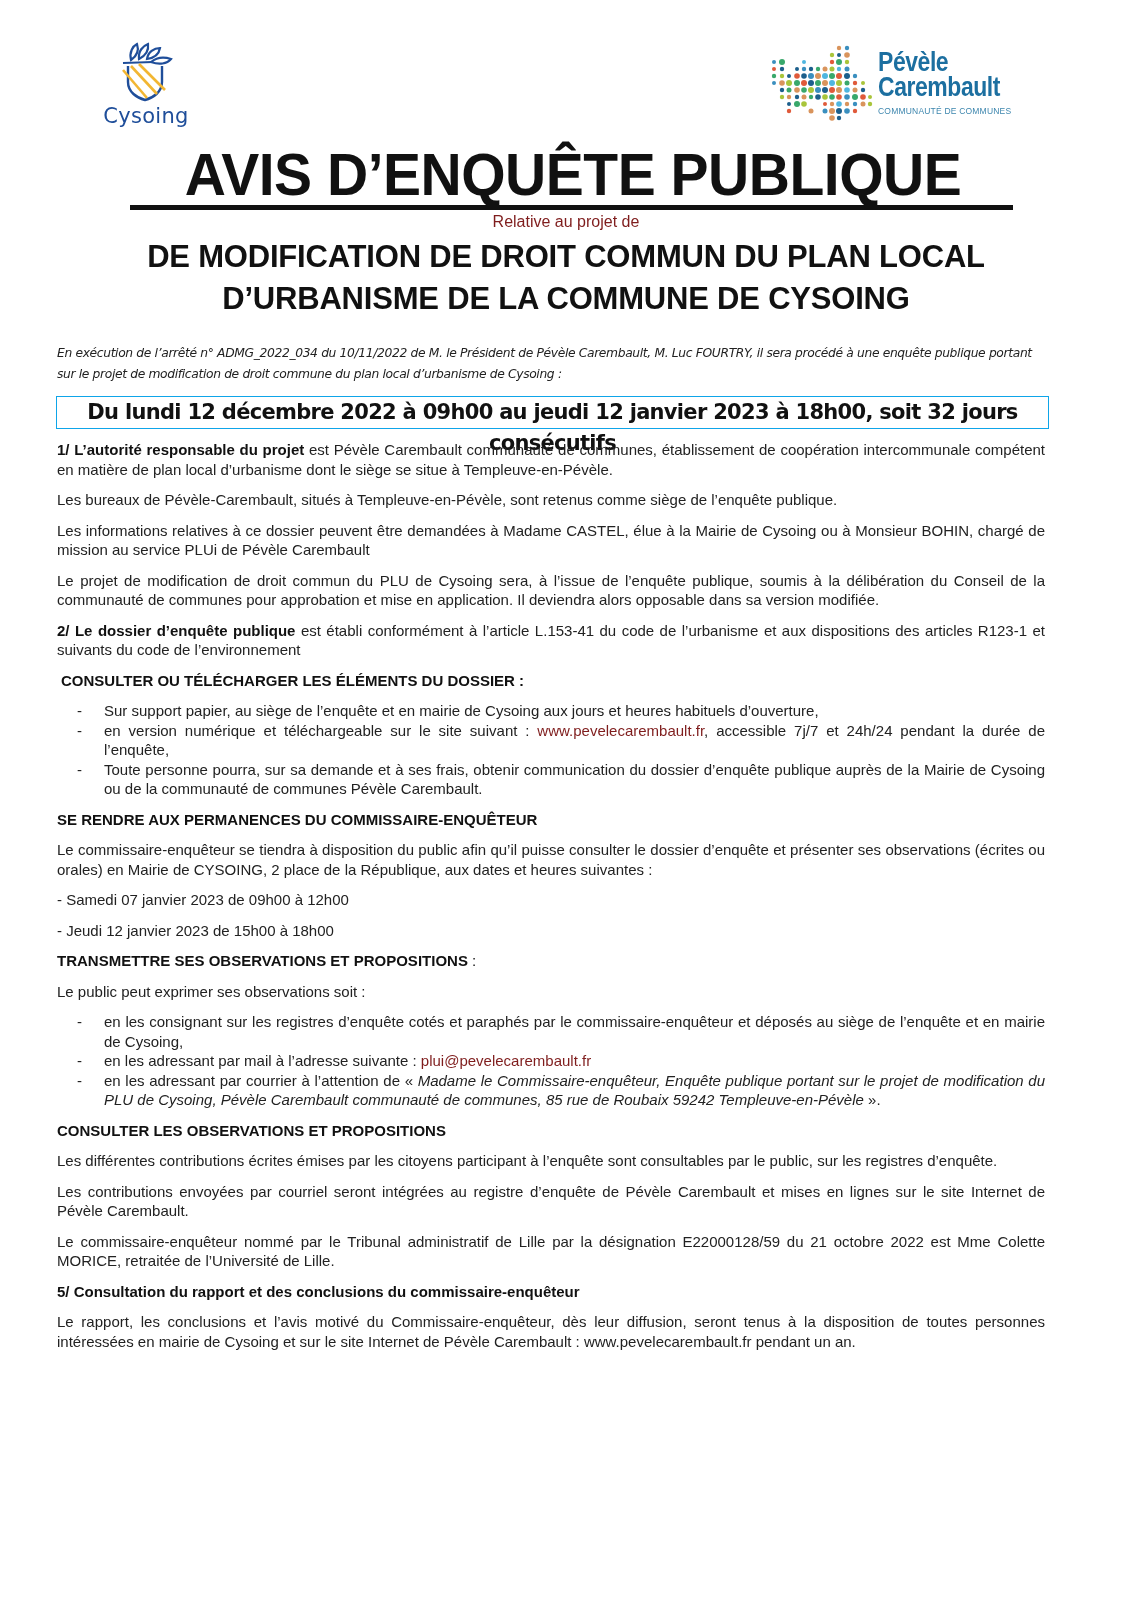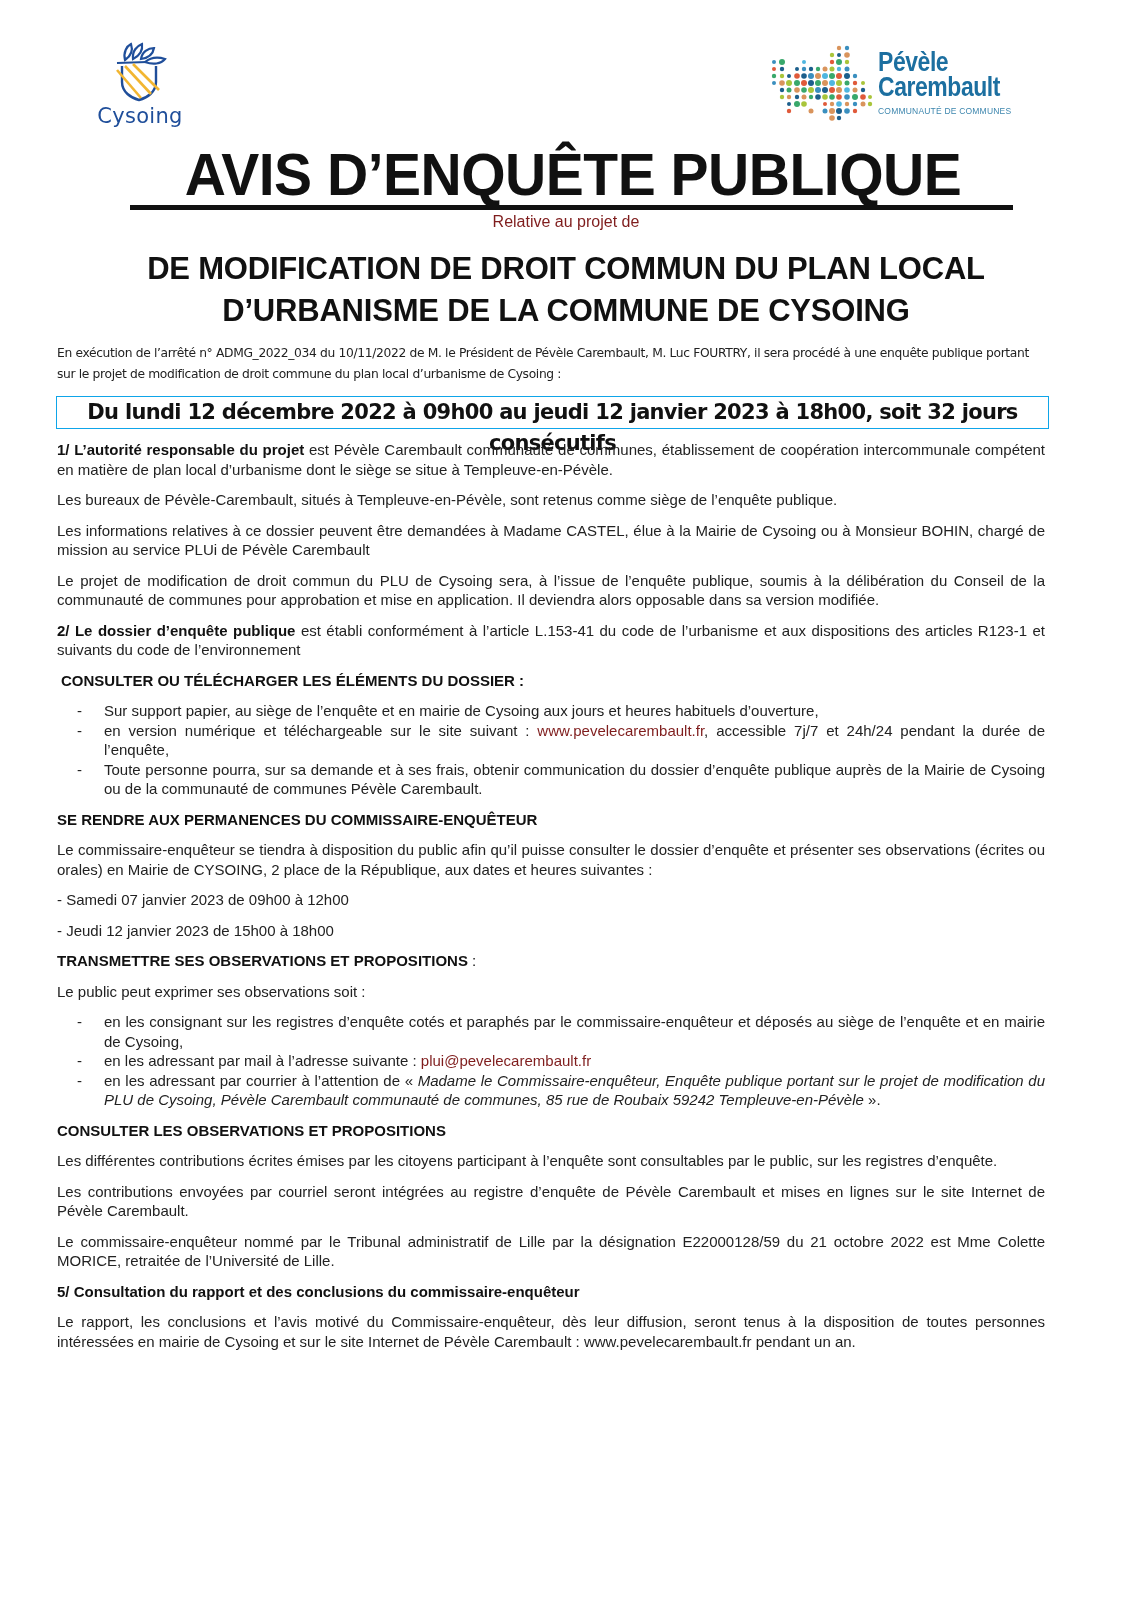--- a/index.html
+++ b/index.html
@@ -1,33 +1,33 @@
 <!DOCTYPE html>
 <html><head>
 <meta charset="utf-8">
 <style>
   html, body { margin: 0; padding: 0; background: #ffffff; }
   body { width: 1132px; height: 1600px; position: relative; overflow: hidden; color: #222; font-family: "Liberation Sans", sans-serif; }
   .page { position: absolute; left: 0; top: 0; width: 1132px; height: 1600px; }
 
-  .logo-cysoing { position: absolute; left: 90px; top: 40px; width: 100px; height: 95px; text-align: center; }
+  .logo-cysoing { position: absolute; left: 96px; top: 40px; width: 100px; height: 95px; text-align: center; }
   .logo-cysoing svg { display: block; margin: 0 auto; }
   .logo-cysoing .name { font-family: "DejaVu Sans", sans-serif; color: #1f4e9a; font-size: 21px; margin-top: 2px; letter-spacing: 0.3px; }
 
   .logo-pevele { position: absolute; left: 768px; top: 42px; width: 260px; height: 80px; }
   .logo-pevele .dots { position: absolute; left: 0; top: 0; width: 106px; height: 80px; }
   .logo-pevele .brand { position: absolute; left: 110px; top: 8px; color: #1c6fa0; font-family: "Liberation Sans", sans-serif; font-weight: bold; font-size: 27px; line-height: 25px; letter-spacing: -0.5px; transform: scaleX(0.85); transform-origin: left top; }
   .logo-pevele .sub { position: absolute; left: 110px; top: 64px; color: #3d86ae; font-size: 8.5px; letter-spacing: 0.2px; }
 
   .main-title { position: absolute; left: 133px; top: 143px; width: 880px; text-align: center; font-family: "Liberation Sans", sans-serif; font-weight: bold; font-size: 60px; line-height: 64px; color: #111; letter-spacing: -0.5px; transform: scaleX(0.95); transform-origin: center; }
   .title-rule { position: absolute; left: 130px; top: 205px; width: 883px; height: 5px; background: #111; }
   .subtitle { position: absolute; left: 0; width: 1132px; top: 213px; text-align: center; font-size: 16px; color: #7f1d1d; }
-  .project-title { position: absolute; left: 40px; width: 1052px; top: 248px; text-align: center; font-weight: bold; font-size: 31px; line-height: 42px; color: #111; letter-spacing: -0.2px; }
-
-  .intro { position: absolute; left: 57px; width: 990px; top: 343px; font-family: "DejaVu Sans", sans-serif; font-size: 12.3px; line-height: 21px; color: #222; letter-spacing: -0.35px; }
+  .project-title { position: absolute; left: 40px; width: 1052px; top: 236px; text-align: center; font-weight: bold; font-size: 31px; line-height: 42px; color: #111; letter-spacing: -0.2px; }
+
+  .intro { position: absolute; left: 57px; width: 990px; top: 343px; font-family: "DejaVu Sans", sans-serif; font-size: 12.3px; line-height: 21px; color: #222; letter-spacing: -0.35px; font-style: italic; }
 
   .date-box { position: absolute; left: 56px; top: 396px; width: 993px; height: 33px; border: 1px solid #0ea5e9; box-sizing: border-box; text-align: center; font-family: "DejaVu Sans", sans-serif; font-weight: bold; font-size: 21px; line-height: 31px; color: #111; letter-spacing: -0.7px; }
 
   .body { position: absolute; left: 57px; width: 988px; top: 440px; font-size: 15px; line-height: 19.5px; color: #222; }
   .p { margin: 0 0 11px 0; text-align: justify; }
   .p b { color: #111; }
   .head { font-weight: bold; color: #111; margin: 0 0 11px 0; }
   .head .light { font-weight: normal; }
   .subhead { font-weight: bold; color: #111; margin: 0 0 11px 0; }
   .subhead.indent { padding-left: 4px; }

